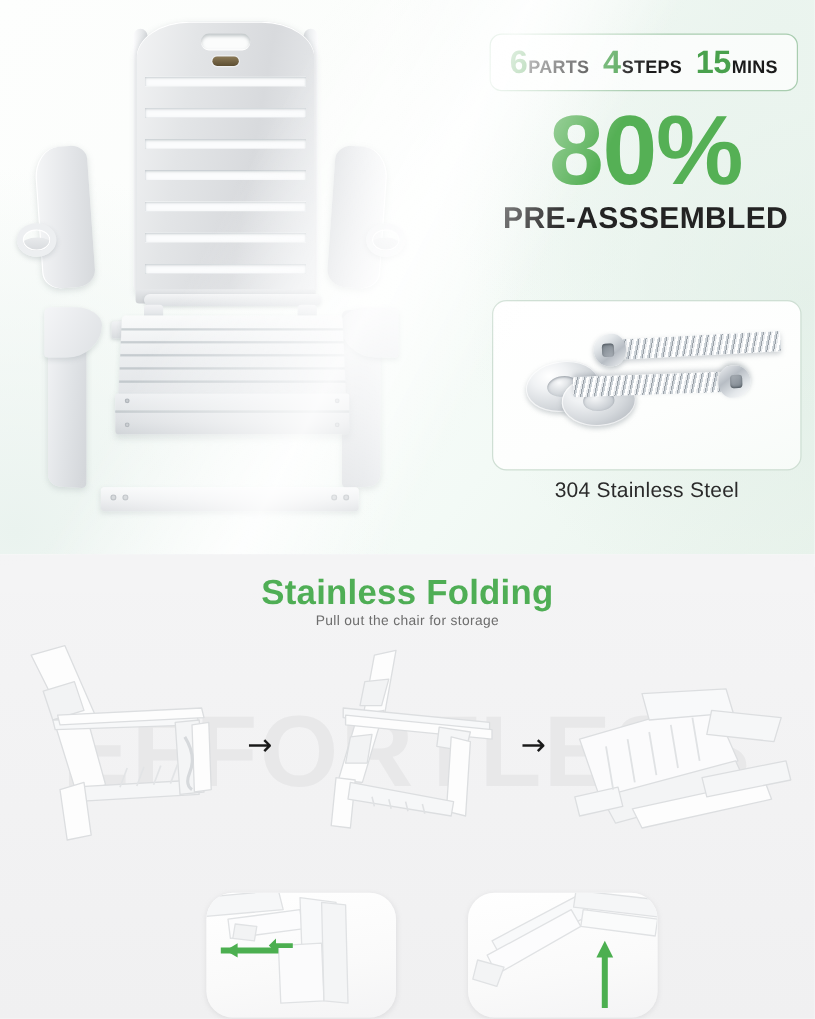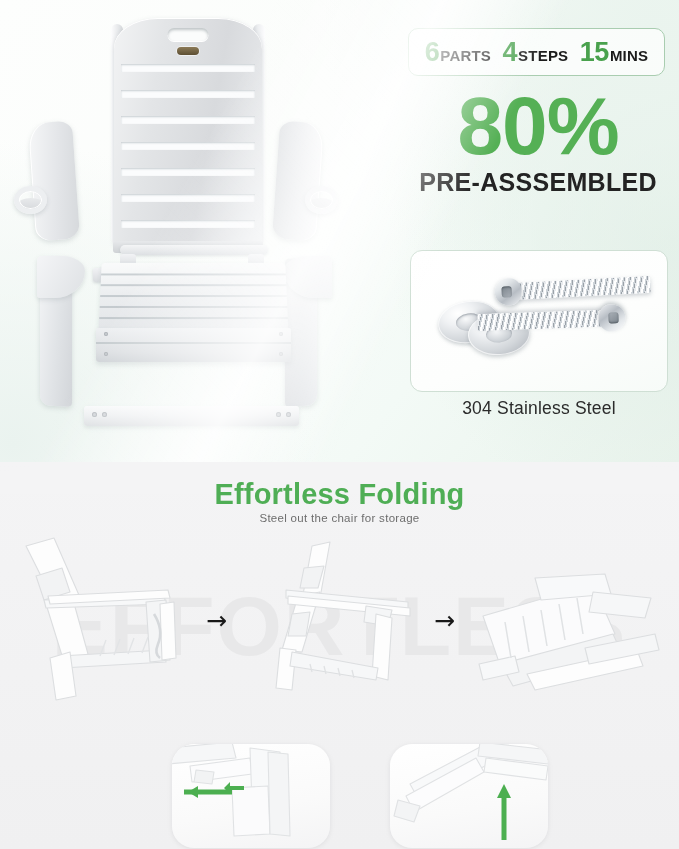--- a/index.html
+++ b/index.html
@@ -430,22 +430,22 @@
       </div>
     </div>
     <div class="hw-caption">304 Stainless Steel</div>
 
   </div>
 
   <div class="bottom-section">
 
     <div class="wm wm1">EFFORTLESS</div>
 
-    <div class="fold-title">Effortless Folding</div>
-    <div class="fold-sub">Steel out the chair for storage</div>
+    <div class="fold-title">Stainless Folding</div>
+    <div class="fold-sub">Pull out the chair for storage</div>
 
   </div>
 
   <div class="stage" style="left:14px; top:528px;">
     <svg width="190" height="180" viewBox="0 0 190 180">
       <g fill="#fdfdfd" stroke="#dcdee0" stroke-width="1.1" stroke-linejoin="round">
         <path d="M12 18 L40 10 L68 74 L44 82 Z"></path>
         <path d="M22 48 L48 40 L56 64 L30 72 Z" fill="#f2f3f4"></path>
         <path d="M32 76 L58 68 L74 126 L50 134 Z"></path>
         <path d="M30 72 L150 68 L152 76 L32 80 Z" fill="#f7f8f9"></path>

